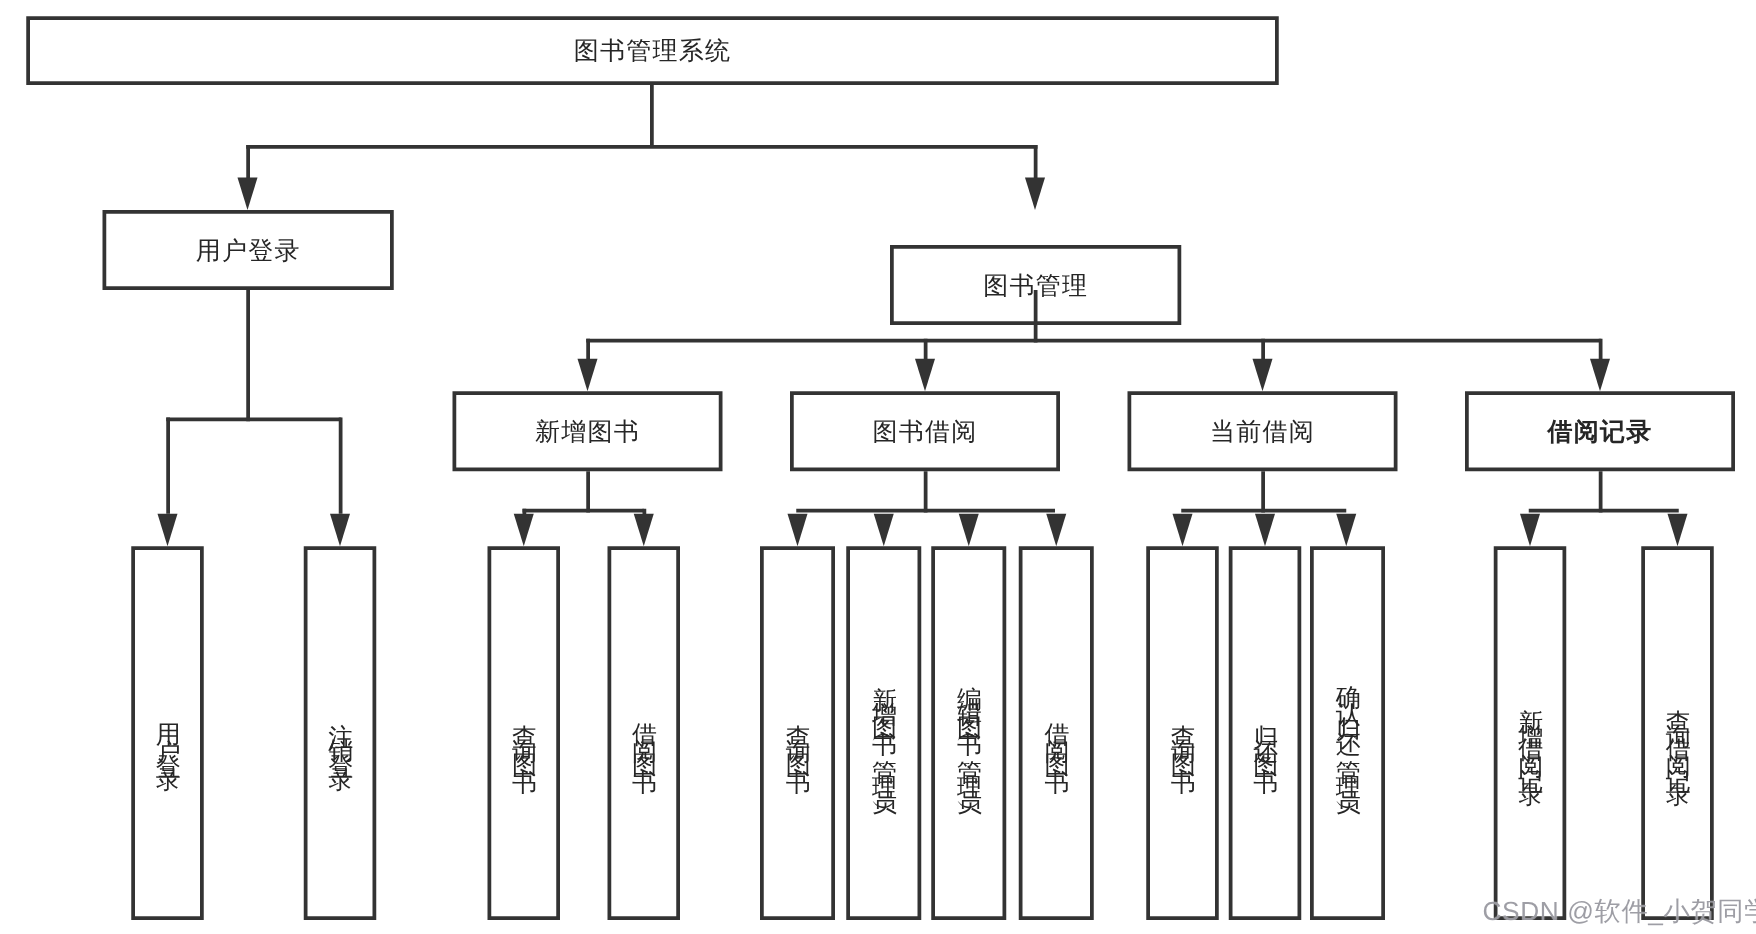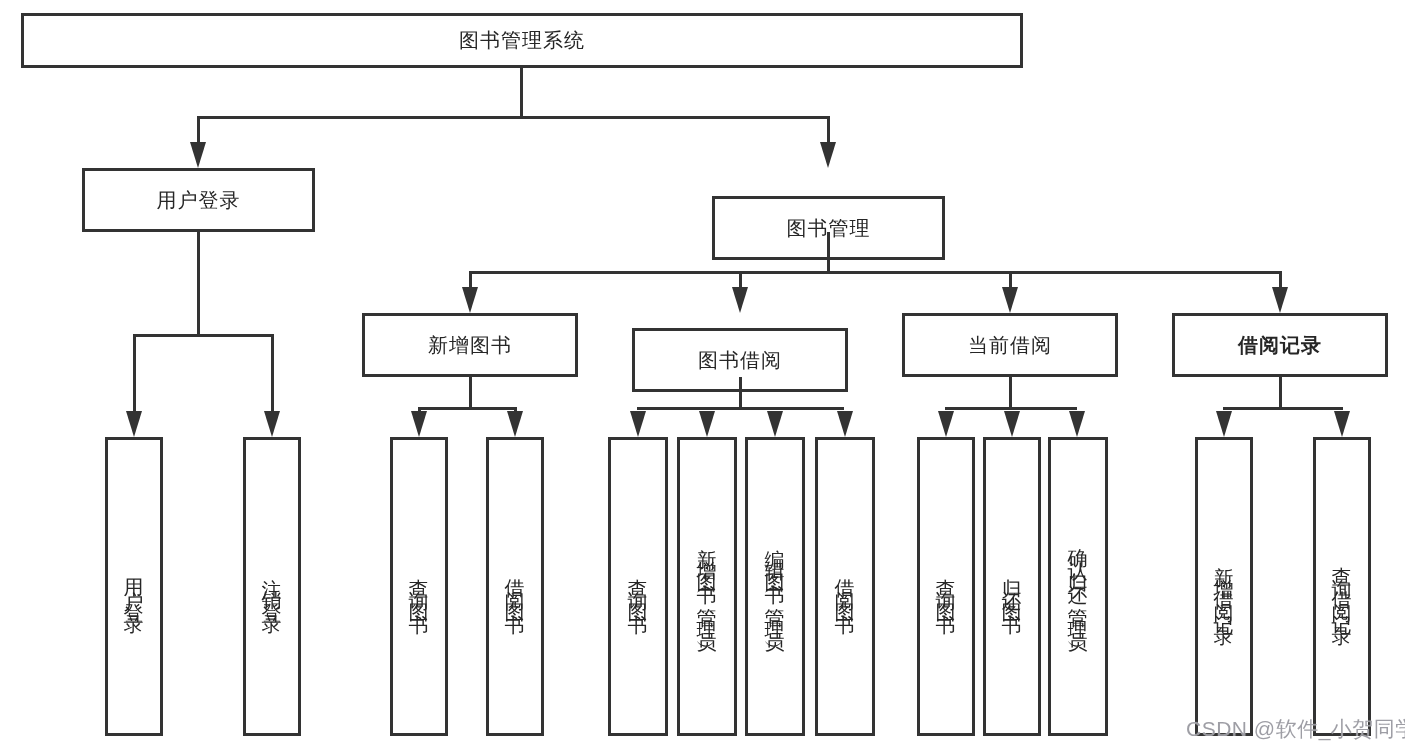--- a/index.html
+++ b/index.html
@@ -75,21 +75,21 @@
   <div class="vl" style="left:739px; top:271px; height:20px;"></div>
   <div class="ar" style="left:732px; top:287px;"></div>
   <div class="vl" style="left:1009px; top:271px; height:20px;"></div>
   <div class="ar" style="left:1002px; top:287px;"></div>
   <div class="vl" style="left:1279px; top:271px; height:20px;"></div>
   <div class="ar" style="left:1272px; top:287px;"></div>
 
   <div class="node" style="left:362px; top:313px; width:216px; height:64px;">
     <span>新增图书</span>
   </div>
-  <div class="node" style="left:632px; top:313px; width:216px; height:64px;margin-top:15px;">
+  <div class="node" style="left:632px; top:313px; width:216px; height:64px;">
     <span>图书借阅</span>
   </div>
   <div class="node" style="left:902px; top:313px; width:216px; height:64px;">
     <span>当前借阅</span>
   </div>
   <div class="node" style="left:1172px; top:313px; width:216px; height:64px;font-weight:bold;">
     <span>借阅记录</span>
   </div>
 
   <div class="vl" style="left:469px; top:377px; height:33px;"></div>

